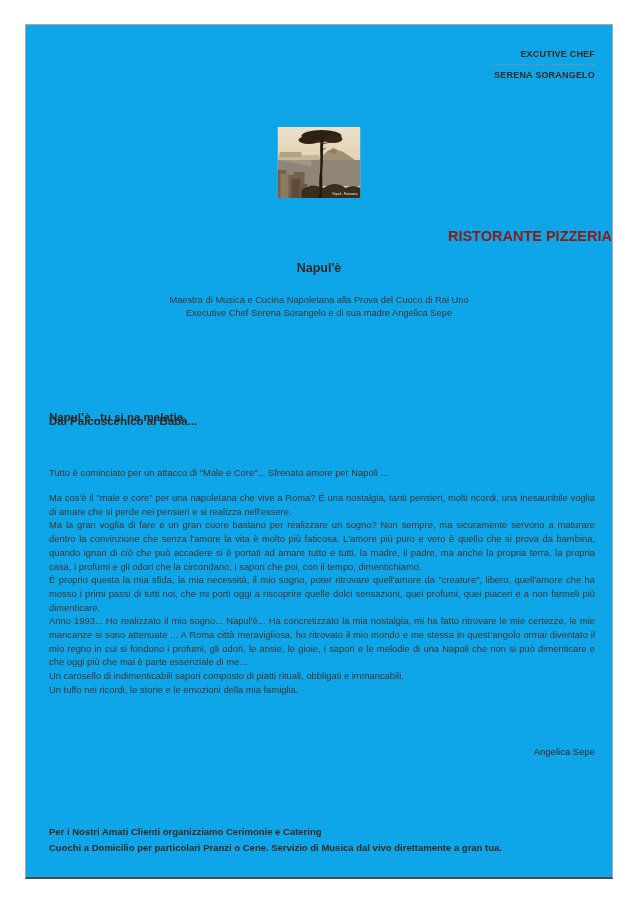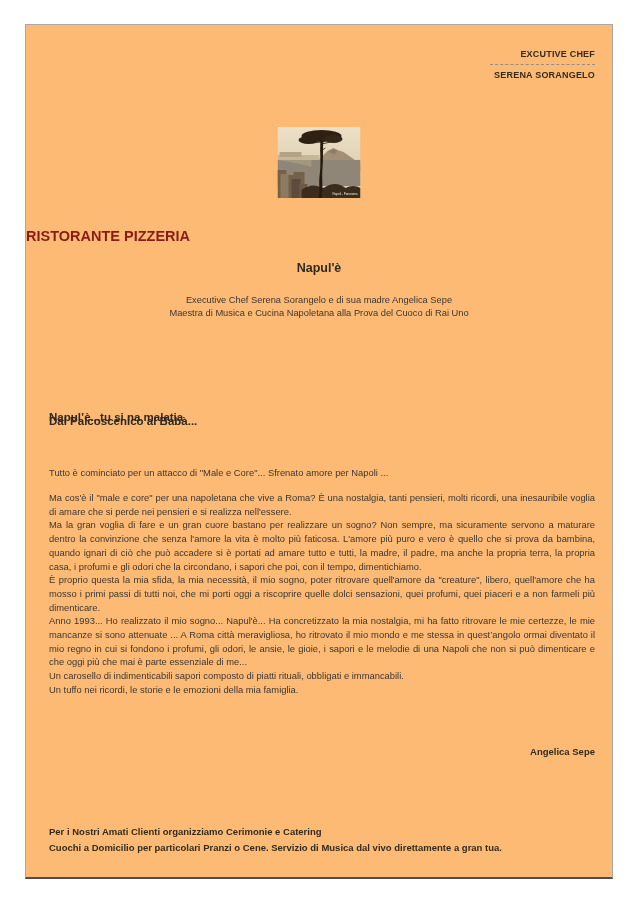--- a/index.html
+++ b/index.html
@@ -10,21 +10,21 @@
     height: 905px;
     font-family: "Liberation Sans", "DejaVu Sans", sans-serif;
   }
   .page {
     position: absolute;
     left: 25px;
     top: 24px;
     width: 588px;
     height: 855px;
     box-sizing: border-box;
-    background: #fdba74;
+    background: #0ea5e9;
     border: 1px solid #a9a9a9;
     border-bottom: 2px solid #4d4d4d;
   }
   
   .chef-block {
     position: absolute;
     top: 24px;
     right: 17px;
     text-align: right;
   }
@@ -49,21 +49,21 @@
     width: 83px;
     height: 71px;
     line-height: 0;
   }
   
   .title {
     position: absolute;
     top: 203px;
     left: 0;
     width: 100%;
-    text-align: left;
+    text-align: right;
     font-size: 14.5px;
     font-weight: bold;
     color: #8a1c18;
   }
   .subtitle {
     position: absolute;
     top: 236px;
     left: 0;
     width: 100%;
     text-align: center;
@@ -117,21 +117,21 @@
     color: #3c3733;
   }
   .para {
     text-align: justify;
   }
   .signature {
     position: absolute;
     top: 721px;
     right: 17px;
     font-size: 9.5px;
-    font-weight: bold;
+    font-weight: normal;
     color: #342b1e;
     text-align: right;
   }
   .footer {
     position: absolute;
     top: 799px;
     left: 23px;
     right: 17px;
     font-size: 9.5px;
     font-weight: bold;
@@ -184,22 +184,22 @@
       <path d="M44,15 L35,16 M44,17 L53,15 M43,24 L48,21" stroke="#241a0e" stroke-width="0.8" fill="none"></path>
 
       <text x="55" y="67.5" font-size="3" fill="#ece5d5">Napoli - Panorama</text>
     </svg>
   </div>
 
   <div class="title">RISTORANTE PIZZERIA</div>
   <div class="subtitle">Napul'è</div>
 
   <div class="intro">
+      <div class="intro-line">Maestra di Musica e Cucina Napoletana alla Prova del Cuoco di Rai Uno</div>
       <div class="intro-line">Executive Chef Serena Sorangelo e di sua madre Angelica Sepe</div>
-      <div class="intro-line">Maestra di Musica e Cucina Napoletana alla Prova del Cuoco di Rai Uno</div>
     </div>
 
   <div class="h1">Napul’è...tu si na malatia</div>
   <div class="h2">Dal Palcoscenico al Babà...</div>
 
   <div class="lead">Tutto è cominciato per un attacco di "Male e Core"... Sfrenato amore per Napoli ...</div>
 
   <div class="body">
       <div class="para">Ma cos'è il "male e core" per una napoletana che vive a Roma? È una nostalgia, tanti pensieri, molti ricordi, una inesauribile voglia di amare che si perde nei pensieri e si realizza nell'essere.</div>
       <div class="para">Ma la gran voglia di fare e un gran cuore bastano per realizzare un sogno? Non sempre, ma sicuramente servono a maturare dentro la convinzione che senza l'amore la vita è molto più faticosa. L'amore più puro e vero è quello che si prova da bambina, quando ignari di ciò che può accadere si è portati ad amare tutto e tutti, la madre, il padre, ma anche la propria terra, la propria casa, i profumi e gli odori che la circondano, i sapori che poi, con il tempo, dimentichiamo.</div>

